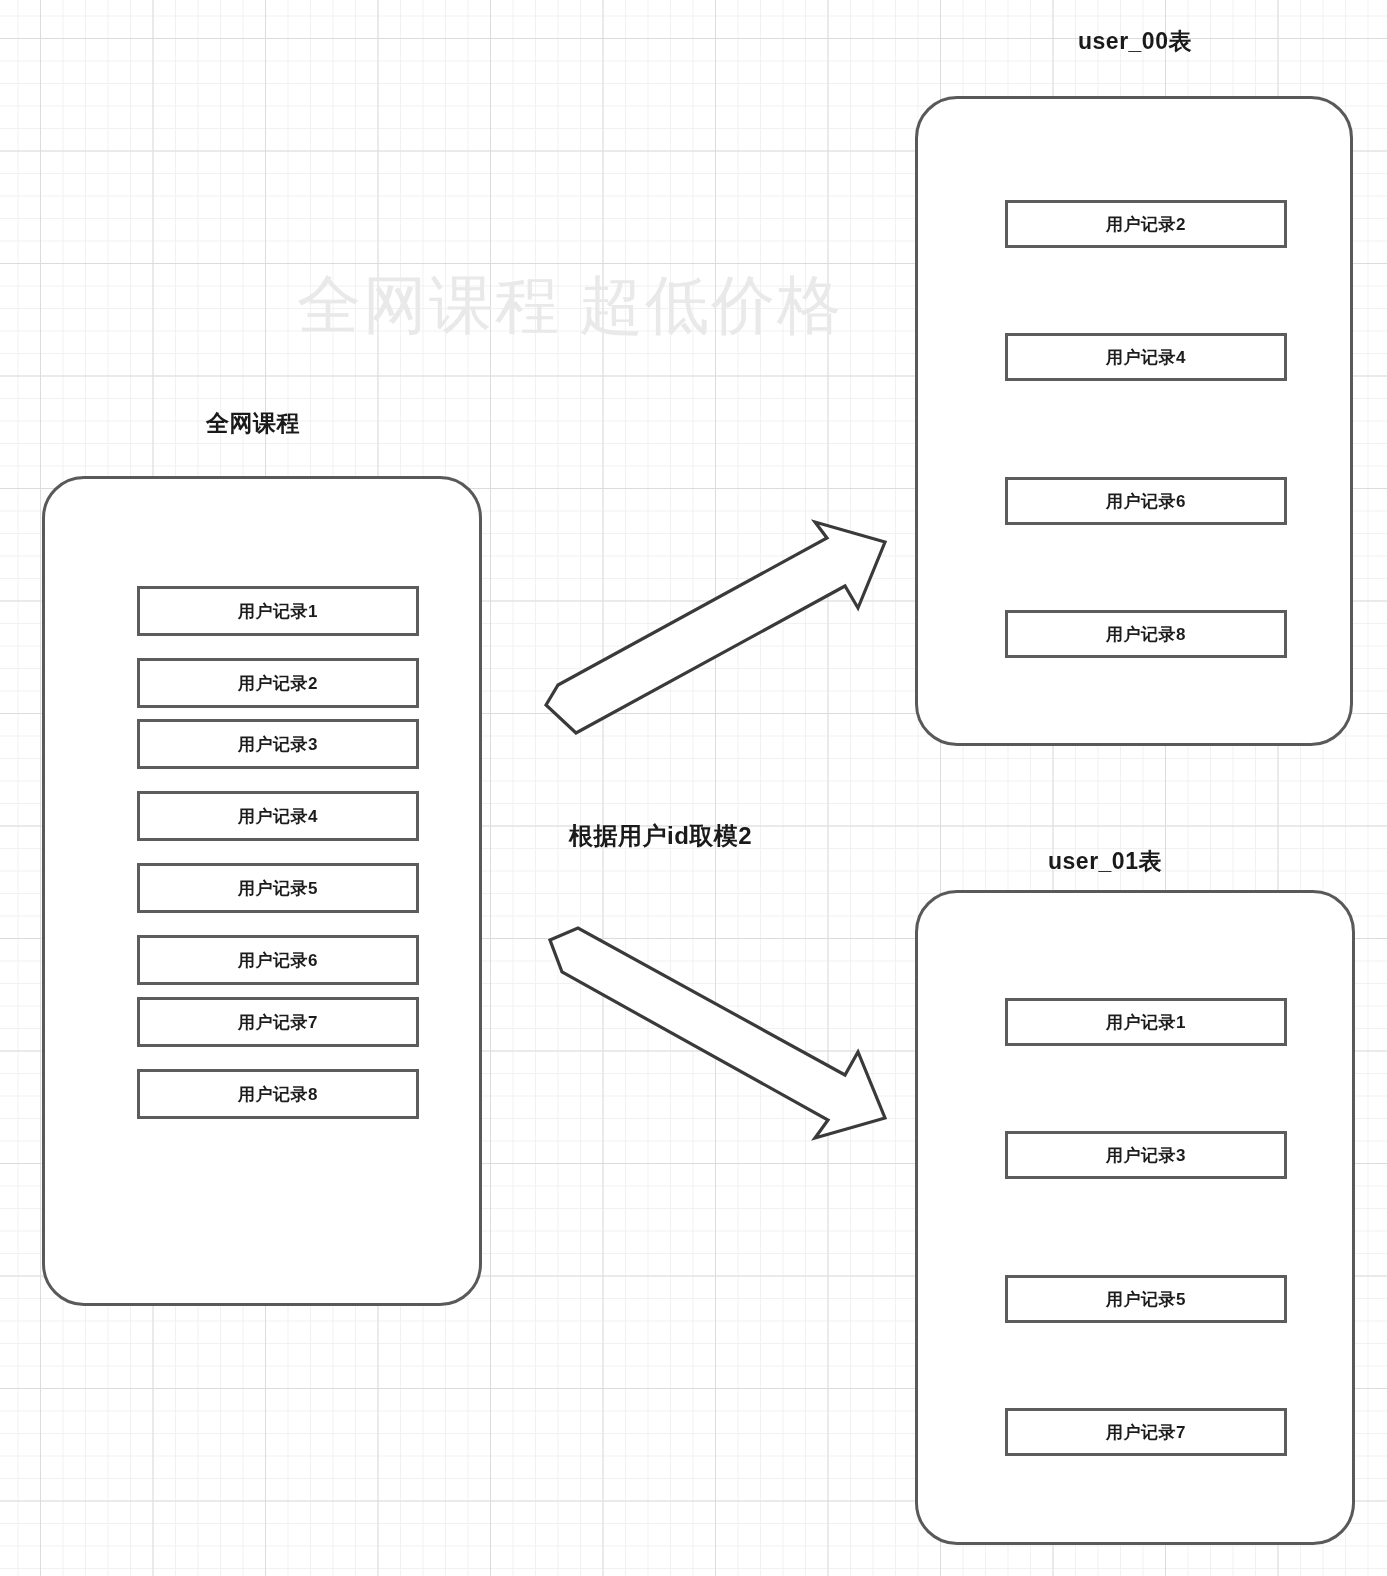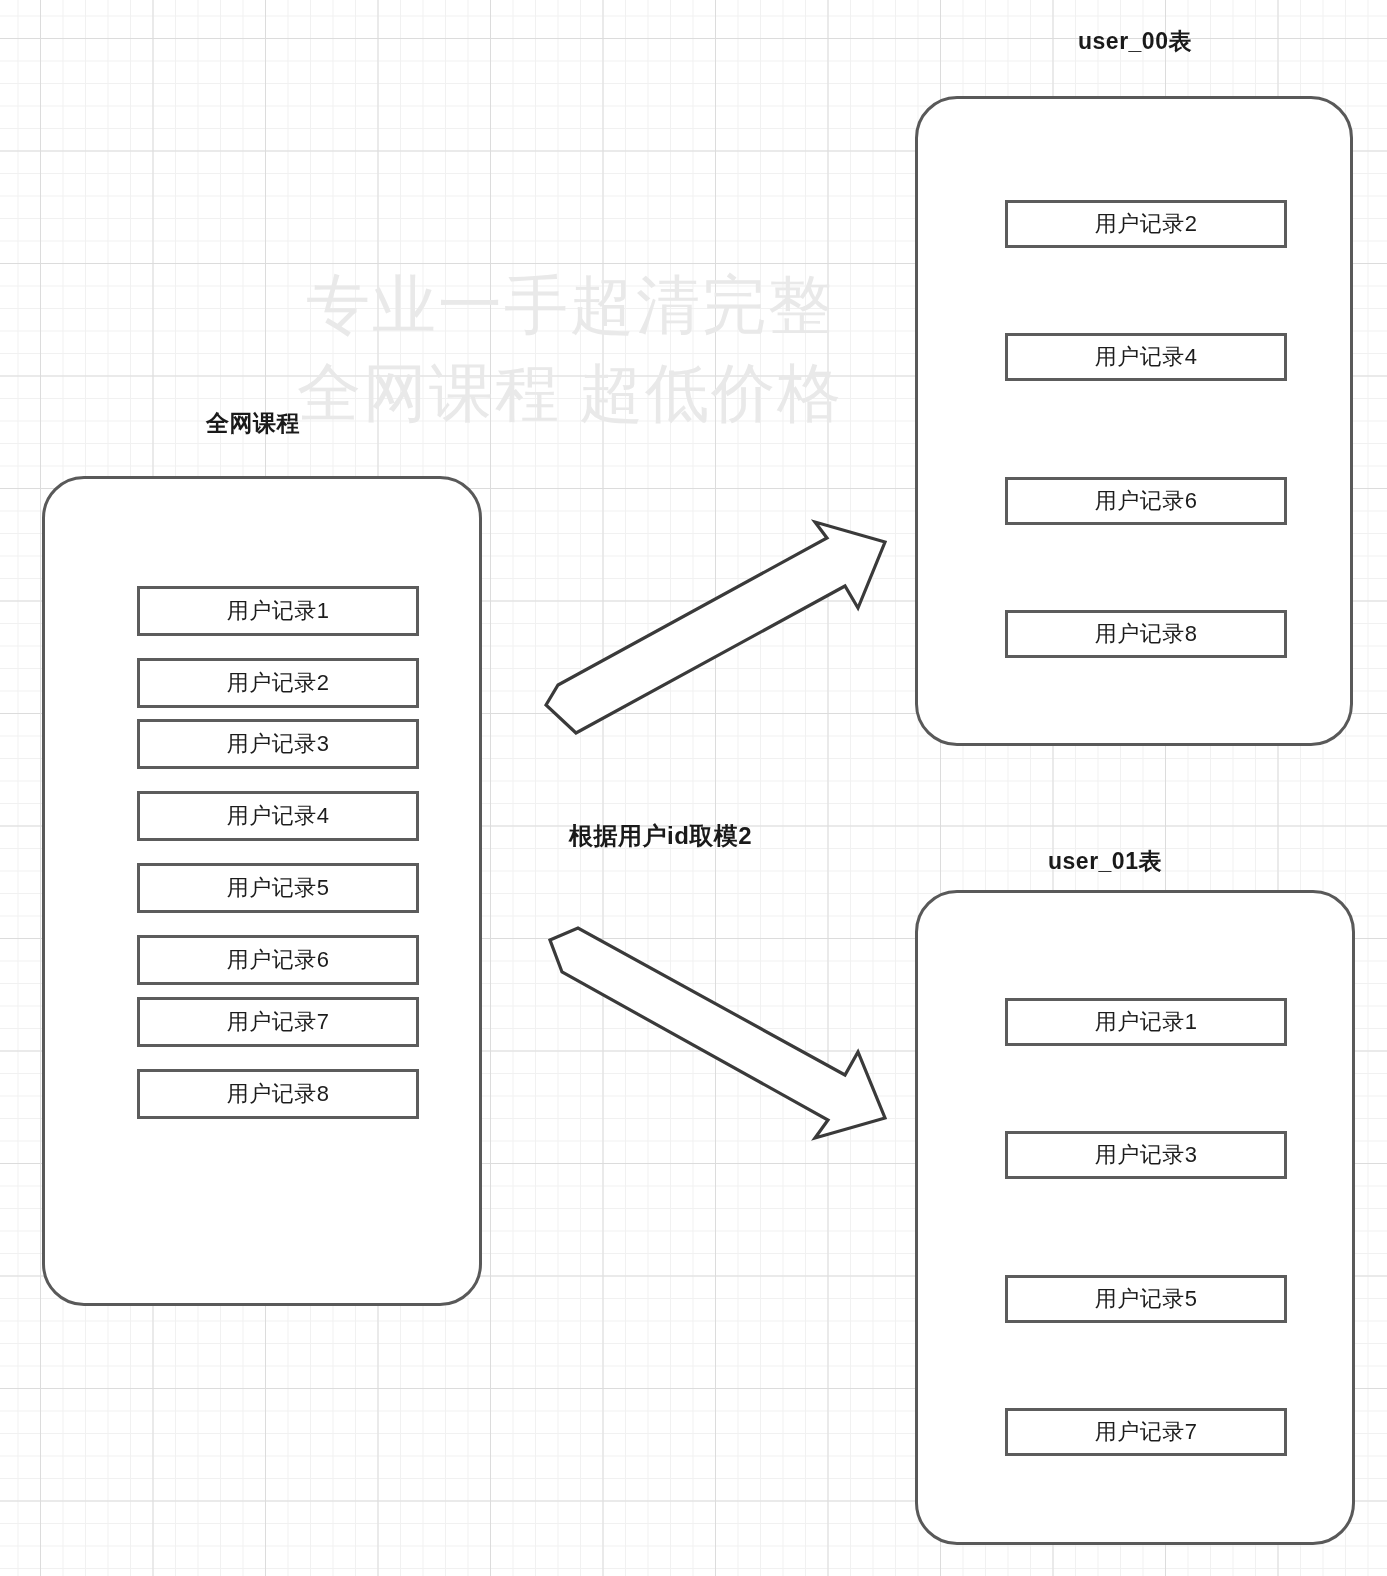--- a/index.html
+++ b/index.html
@@ -80,22 +80,22 @@
 
   
   .record {
     position: absolute;
     box-sizing: border-box;
     background: #ffffff;
     border: 3px solid #5c5c5c;
     display: flex;
     align-items: center;
     justify-content: center;
-    font-size: 22px;
-    font-weight: normal;
+    font-size: 17px;
+    font-weight: bold;
     color: #1c1c1c;
     letter-spacing: 0.5px;
     white-space: nowrap;
     z-index: 5;
   }
 
   
   .arrow-svg {
     position: absolute;
     z-index: 4;
@@ -118,21 +118,20 @@
     z-index: 5;
     padding-left: 34px;
   }
 </style>
 </head>
 <body>
 
 <div id="canvas">
 
   <div class="watermark">
-    <div class="wm-line2">专业一手超清完整</div>
     <div class="wm-line3">全网课程 超低价格</div>
   </div>
 
   <div class="table-title" style="left:206px; top:400px;">全网课程</div>
 
   <div class="table-box" style="left:42px; top:476px; width:440px; height:830px;"></div>
 
   <div class="record" style="left:137px; top:586px; width:282px; height:50px;">用户记录1</div>
   <div class="record" style="left:137px; top:658px; width:282px; height:50px;">用户记录2</div>
   <div class="record" style="left:137px; top:719px; width:282px; height:50px;">用户记录3</div>

